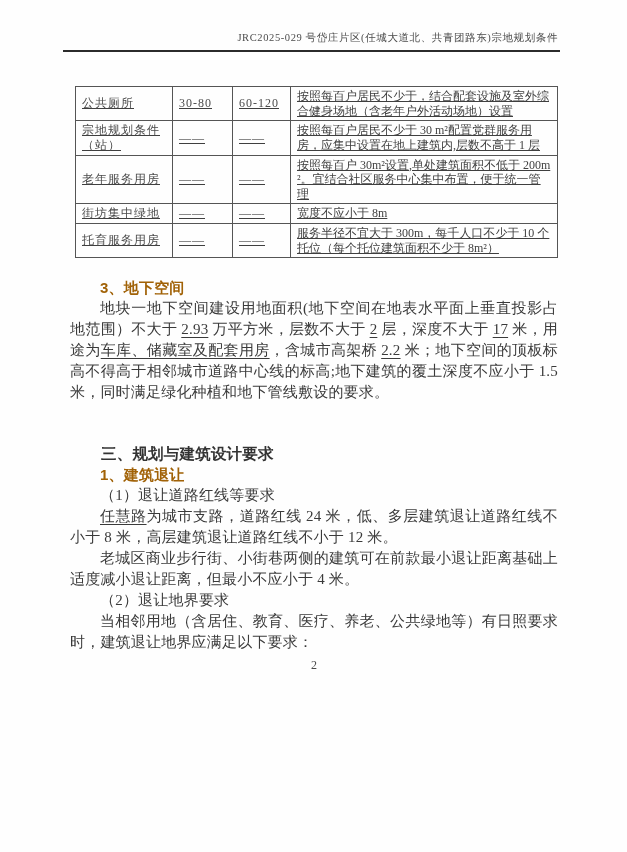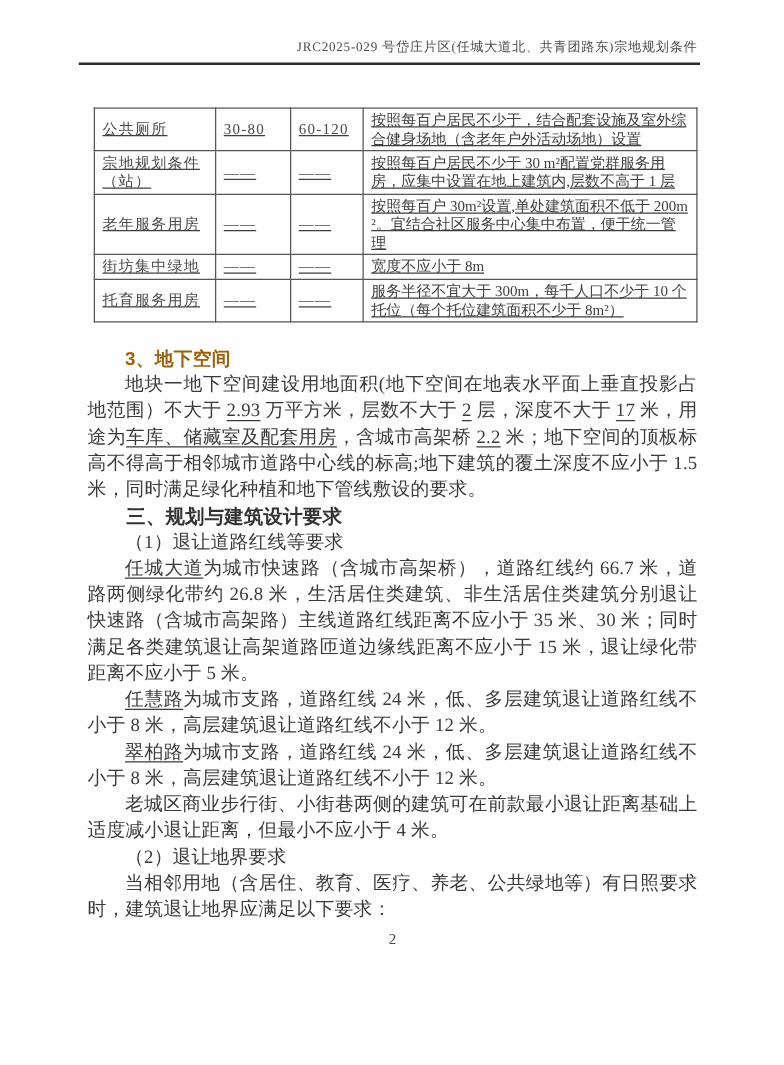--- a/index.html
+++ b/index.html
@@ -53,20 +53,21 @@
     line-height:21px;
     text-align:justify;
     letter-spacing:0.2px;
   }
   .document-body p { margin:0; text-indent:2em; }
   .document-body p.h1 {
     font-family:"Liberation Sans", sans-serif;
     font-weight:bold;
     font-size:15.5px;
     color:#333333;
+    margin-top:40px;
   }
   .document-body p.h2 {
     font-family:"Liberation Sans", sans-serif;
     font-weight:bold;
     color:#a16207;
   }
   .u { text-decoration:underline; text-underline-offset:3px; }
   
   .page-number {
     width:488px;
@@ -123,24 +124,23 @@
           <td class="c2">——</td>
           <td class="c3">服务半径不宜大于 300m，每千人口不少于 10 个托位（每个托位建筑面积不少于 8m²）</td>
         </tr>
       </tbody>
   </table>
 
   <div class="document-body">
       <p class="h2"><span>3、地下空间</span></p>
       <p class="para"><span>地块一地下空间建设用地面积(地下空间在地表水平面上垂直投影占地范围）不大于 </span><span class="u">2.93</span><span> 万平方米，层数不大于 </span><span class="u">2</span><span> 层，深度不大于 </span><span class="u">17</span><span> 米，用途为</span><span class="u">车库、储藏室及配套用房</span><span>，含城市高架桥 </span><span class="u">2.2</span><span> 米；地下空间的顶板标高不得高于相邻城市道路中心线的标高;地下建筑的覆土深度不应小于 1.5 米，同时满足绿化种植和地下管线敷设的要求。</span></p>
       <p class="h1"><span>三、规划与建筑设计要求</span></p>
+      <p class="h2"><span>1、建筑退让</span></p>
       <p class="para"><span>（1）退让道路红线等要求</span></p>
-      <p class="para"><span class="u">任城大道</span><span>为城市快速路（含城市高架桥），道路红线约 66.7 米，道路两侧绿化带约 26.8 米，生活居住类建筑、非生活居住类建筑分别退让快速路（含城市高架路）主线道路红线距离不应小于 35 米、30 米；同时满足各类建筑退让高架道路匝道边缘线距离不应小于 15 米，退让绿化带距离不应小于 5 米。</span></p>
       <p class="para"><span class="u">任慧路</span><span>为城市支路，道路红线 24 米，低、多层建筑退让道路红线不小于 8 米，高层建筑退让道路红线不小于 12 米。</span></p>
-      <p class="para"><span class="u">翠柏路</span><span>为城市支路，道路红线 24 米，低、多层建筑退让道路红线不小于 8 米，高层建筑退让道路红线不小于 12 米。</span></p>
       <p class="para"><span>老城区商业步行街、小街巷两侧的建筑可在前款最小退让距离基础上适度减小退让距离，但最小不应小于 4 米。</span></p>
       <p class="para"><span>（2）退让地界要求</span></p>
       <p class="para"><span>当相邻用地（含居住、教育、医疗、养老、公共绿地等）有日照要求时，建筑退让地界应满足以下要求：</span></p>
     </div>
 
   <div class="page-number">2</div>
 
 </div>
 
 </body></html>

